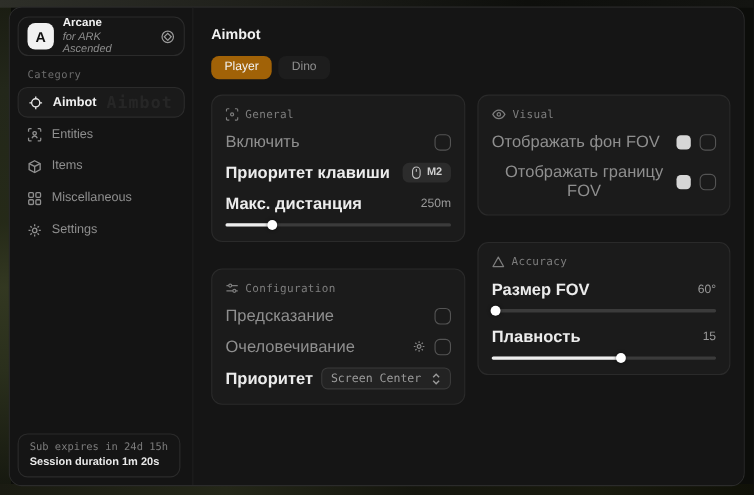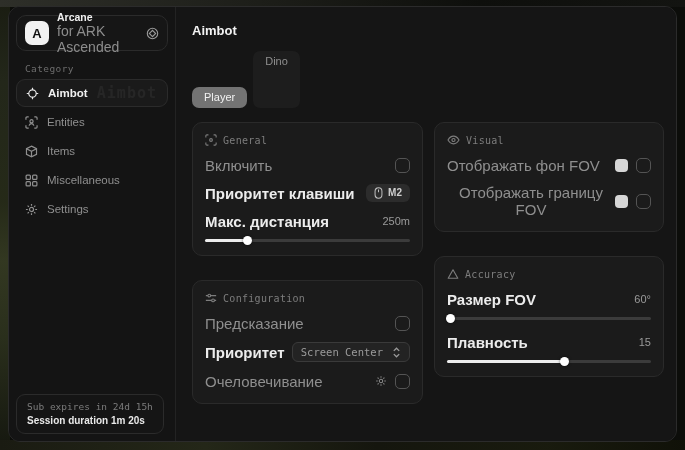--- a/index.html
+++ b/index.html
@@ -28,21 +28,21 @@
   .sidebar { position:absolute; left:0; top:0; bottom:0; width:167px;
     border-right:1px solid #232323; background:#141414; }
   .logo-card { position:absolute; left:7px; top:8px; right:7px; height:36px;
     border:1px solid #2b2b2b; border-radius:10px; display:flex; align-items:center;
     padding:0 8px; gap:8px; background:#161616; }
   .logo-badge { width:24px; height:24px; border-radius:7px; background:#f2f2f2;
     color:#111; font-weight:bold; font-size:13px; display:flex; align-items:center;
     justify-content:center; flex:0 0 auto; }
   .logo-text { line-height:1.15; }
   .logo-name { font-size:10.5px; font-weight:bold; color:#f0f0f0; }
-  .logo-sub { font-size:14px; color:#8d8d8d; }
+  .logo-sub { font-size:10px; color:#8d8d8d;font-style:italic; }
   .logo-gem { margin-left:auto; color:#9a9a9a; display:flex; }
 
   .category-label { position:absolute; left:16px; top:56px; font-family:"DejaVu Sans Mono", monospace;
     font-size:9.5px; color:#6d6d6d; letter-spacing:.4px; }
 
   .nav { position:absolute; left:7px; right:7px; top:72px; display:flex; flex-direction:column; gap:1px; }
   .nav-item { height:28px; display:flex; align-items:center; gap:9px; padding:0 9px;
     color:#8f8f8f; font-size:11.5px; border-radius:9px; position:relative; cursor:default; }
   .nav-item svg { flex:0 0 auto; }
   .nav-item.active { background:#1a1a1a; border:1px solid #2b2b2b; color:#f0f0f0; font-weight:bold; }
@@ -52,21 +52,21 @@
   .sidebar-footer { position:absolute; left:7px; right:11px; bottom:7px;
     border:1px solid #2b2b2b; border-radius:9px; padding:6px 10px 7px; background:#151515; }
   .sub-expires { font-family:"DejaVu Sans Mono", monospace; font-size:9.5px; color:#7c7c7c; }
   .session-duration { font-size:10px; font-weight:bold; color:#e9e9e9; margin-top:3px; }
 
   
   .main { position:absolute; left:167px; right:0; top:0; bottom:0; background:#151515; padding:16px 12px 0 16px; }
   .page-title { font-size:13px; font-weight:bold; color:#f2f2f2; }
   .tabs { display:flex; gap:6px; margin-top:13px; }
   .tab { padding:4px 12px 5px; border-radius:7px; font-size:11px; color:#8f8f8f; background:#1d1d1d; cursor:default; }
-  .tab.active { background:#737373; color:#f2f2f2;margin-top:36px; }
+  .tab.active { background:#a16207; color:#f2f2f2; }
 
   .columns { display:flex; gap:11px; margin-top:14px; align-items:flex-start; }
   .col { display:flex; flex-direction:column; gap:24px; }
   .col-left { width:235px; }
   .col-right { width:234px; }
 
   .card { background:#1b1b1b; border:1px solid #2a2a2a; border-radius:10px; padding:9px 12px 13px; }
   .card-header { display:flex; align-items:center; gap:6px; color:#7d7d7d;
     font-family:"DejaVu Sans Mono", monospace; font-size:10px; letter-spacing:.3px; margin-top:2px; }
   .row { display:flex; align-items:center; justify-content:space-between; margin-top:10px; min-height:18px; }
@@ -215,38 +215,38 @@
                 <circle cx="5" cy="4.2" r="1.6" fill="#1b1b1b"></circle>
                 <circle cx="9.4" cy="9.8" r="1.6" fill="#1b1b1b"></circle>
             </svg>
             <span>Configuration</span>
           </div>
           <div class="row">
             <span class="lbl">Предсказание</span>
             <span class="checkbox"></span>
           </div>
           <div class="row">
-            <span class="lbl strong">Приоритет</span>
-            <span class="dropdown">
-              <span>Screen Center</span>
-              <svg width="9" height="11" viewBox="0 0 10 12" fill="none" stroke="#9b9b9b" stroke-width="1.4">
-                <path d="M2 4.2 5 1.2l3 3M2 7.8l3 3 3-3"></path>
-              </svg>
-            </span>
-          </div>
-          <div class="row">
             <span class="lbl">Очеловечивание</span>
             <span class="right-group">
               <svg width="12" height="12" viewBox="0 0 14 14" fill="none" stroke="#8a8a8a" stroke-width="1.2">
                 <circle cx="7" cy="7" r="2"></circle>
                 <path d="M7 1.4v1.8M7 10.8v1.8M1.4 7h1.8M10.8 7h1.8M3 3l1.3 1.3M9.7 9.7 11 11M11 3 9.7 4.3M4.3 9.7 3 11"></path>
               </svg>
               <span class="checkbox"></span>
             </span>
           </div>
+          <div class="row">
+            <span class="lbl strong">Приоритет</span>
+            <span class="dropdown">
+              <span>Screen Center</span>
+              <svg width="9" height="11" viewBox="0 0 10 12" fill="none" stroke="#9b9b9b" stroke-width="1.4">
+                <path d="M2 4.2 5 1.2l3 3M2 7.8l3 3 3-3"></path>
+              </svg>
+            </span>
+          </div>
         </div>
 
       </div>
 
       <div class="col col-right">
 
         <div class="card">
           <div class="card-header">
             <svg width="13" height="12" viewBox="0 0 15 13" fill="none" stroke="#7d7d7d" stroke-width="1.3">
               <path d="M1.2 6.5C2.8 3.6 5 2.1 7.5 2.1s4.7 1.5 6.3 4.4c-1.6 2.9-3.8 4.4-6.3 4.4S2.8 9.4 1.2 6.5z"></path>

